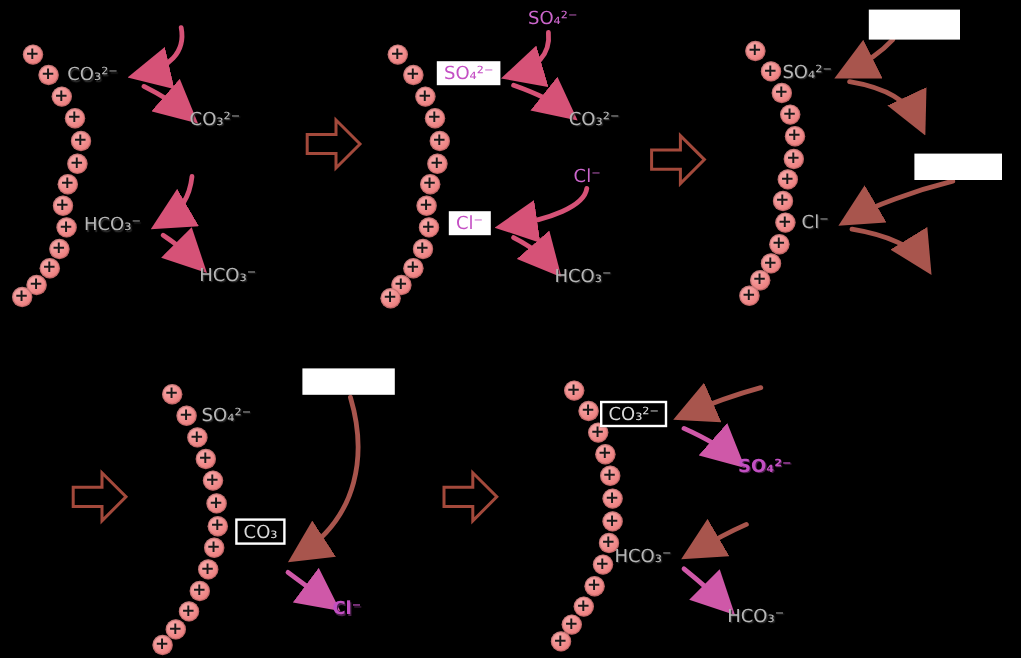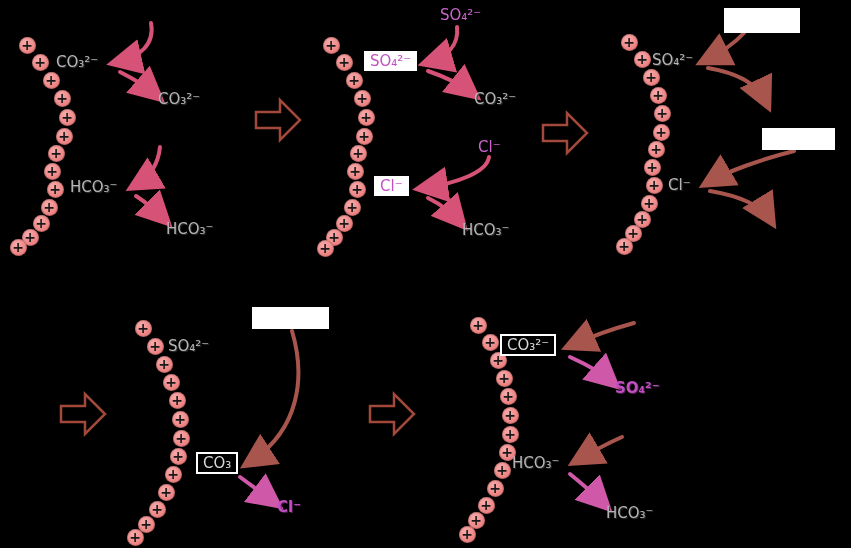--- a/index.html
+++ b/index.html
@@ -149,21 +149,21 @@
   <span class="lbl box-white" style="left:374px;top:176px">Cl⁻</span>
   <span class="lbl grey" style="left:462px;top:221px">HCO₃⁻</span>
 
   <div class="blank" style="left:724px;top:8px;width:76px;height:25px"></div>
   <span class="lbl grey" style="left:652px;top:51px">SO₄²⁻</span>
   <div class="blank" style="left:762px;top:128px;width:73px;height:22px"></div>
   <span class="lbl grey" style="left:668px;top:176px">Cl⁻</span>
 
   <span class="lbl grey" style="left:168px;top:337px">SO₄²⁻</span>
   <div class="blank" style="left:252px;top:307px;width:77px;height:22px"></div>
-  <span class="lbl box-dark" style="left:196px;top:452px">CO₃</span>
+  <span class="lbl box-dark" style="left:196px;top:432px">CO₃</span>
   <span class="lbl magenta-bold" style="left:277px;top:498px">Cl⁻</span>
 
   <span class="lbl box-dark" style="left:500px;top:334px">CO₃²⁻</span>
   <span class="lbl magenta-bold" style="left:615px;top:379px">SO₄²⁻</span>
   <span class="lbl grey" style="left:512px;top:454px">HCO₃⁻</span>
   <span class="lbl grey" style="left:606px;top:504px">HCO₃⁻</span>
 
   <svg class="step" style="left:253px;top:96px" width="50" height="48">
     <polygon points="3,16 27,16 27,4 47,24 27,44 27,32 3,32" fill="#000" stroke="#a3493b" stroke-width="2.5"></polygon>
   </svg>

